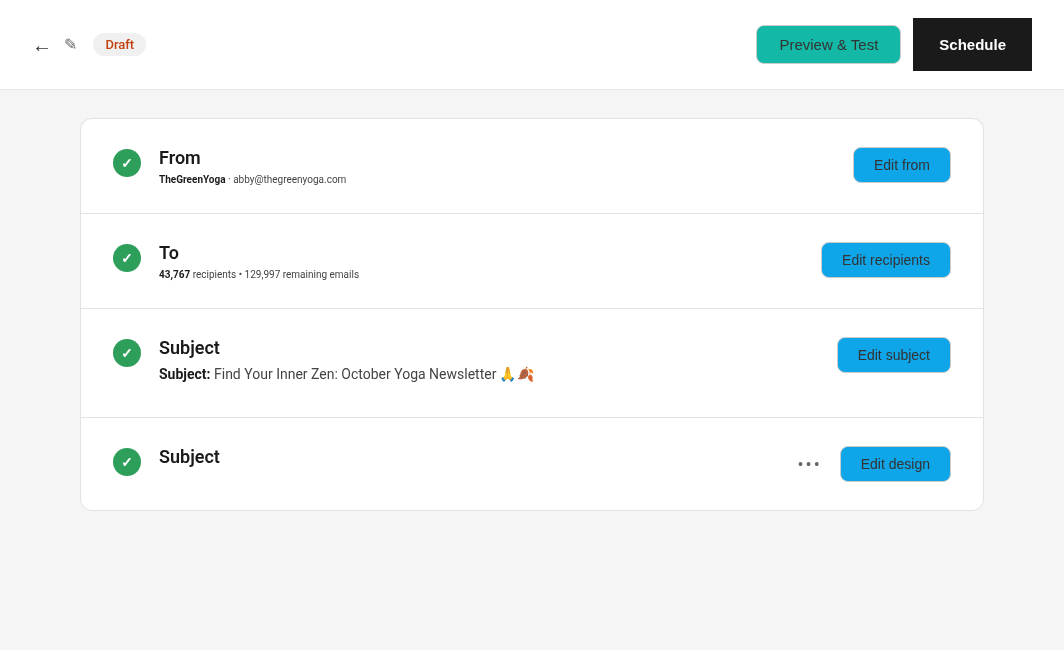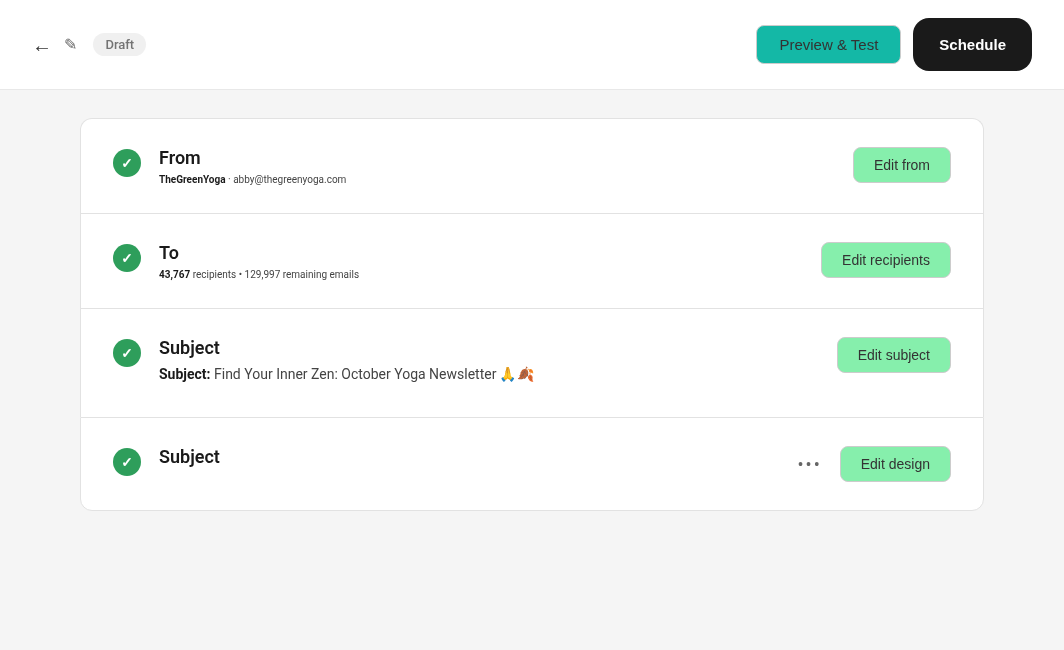--- a/index.html
+++ b/index.html
@@ -43,21 +43,21 @@
 
     .edit-icon {
       font-size: 16px;
       color: #666;
       cursor: pointer;
       margin-right: 4px;
     }
 
     .draft-badge {
       background: #f0f0f0;
-      color: #737373;
+      color: #c2410c;
       font-size: 13px;
       font-weight: 500;
       padding: 4px 12px;
       border-radius: 20px;
       margin-right: auto;
     }
 
     .header-actions {
       display: flex;
       gap: 12px;
@@ -72,21 +72,21 @@
       padding: 10px 22px;
       font-size: 15px;
       font-weight: 500;
       cursor: pointer;
     }
 
     .btn-schedule {
       background: #1a1a1a;
       color: #ffffff;
       border: none;
-      border-radius: 16px;
+      border-radius: 0;
       padding: 18px 26px;
       font-size: 15px;
       font-weight: 600;
       cursor: pointer;
     }
 
     .main-content {
       padding: 28px 80px;
       display: flex;
       flex-direction: column;
@@ -166,21 +166,21 @@
 
     .card-actions {
       display: flex;
       align-items: center;
       gap: 12px;
       margin-left: auto;
       flex-shrink: 0;
     }
 
     .btn-edit {
-      background: #86efac;
+      background: #0ea5e9;
       color: #333;
       border: 1.5px solid #ccc;
       border-radius: 8px;
       padding: 9px 20px;
       font-size: 14px;
       font-weight: 500;
       cursor: pointer;
       white-space: nowrap;
     }
 

